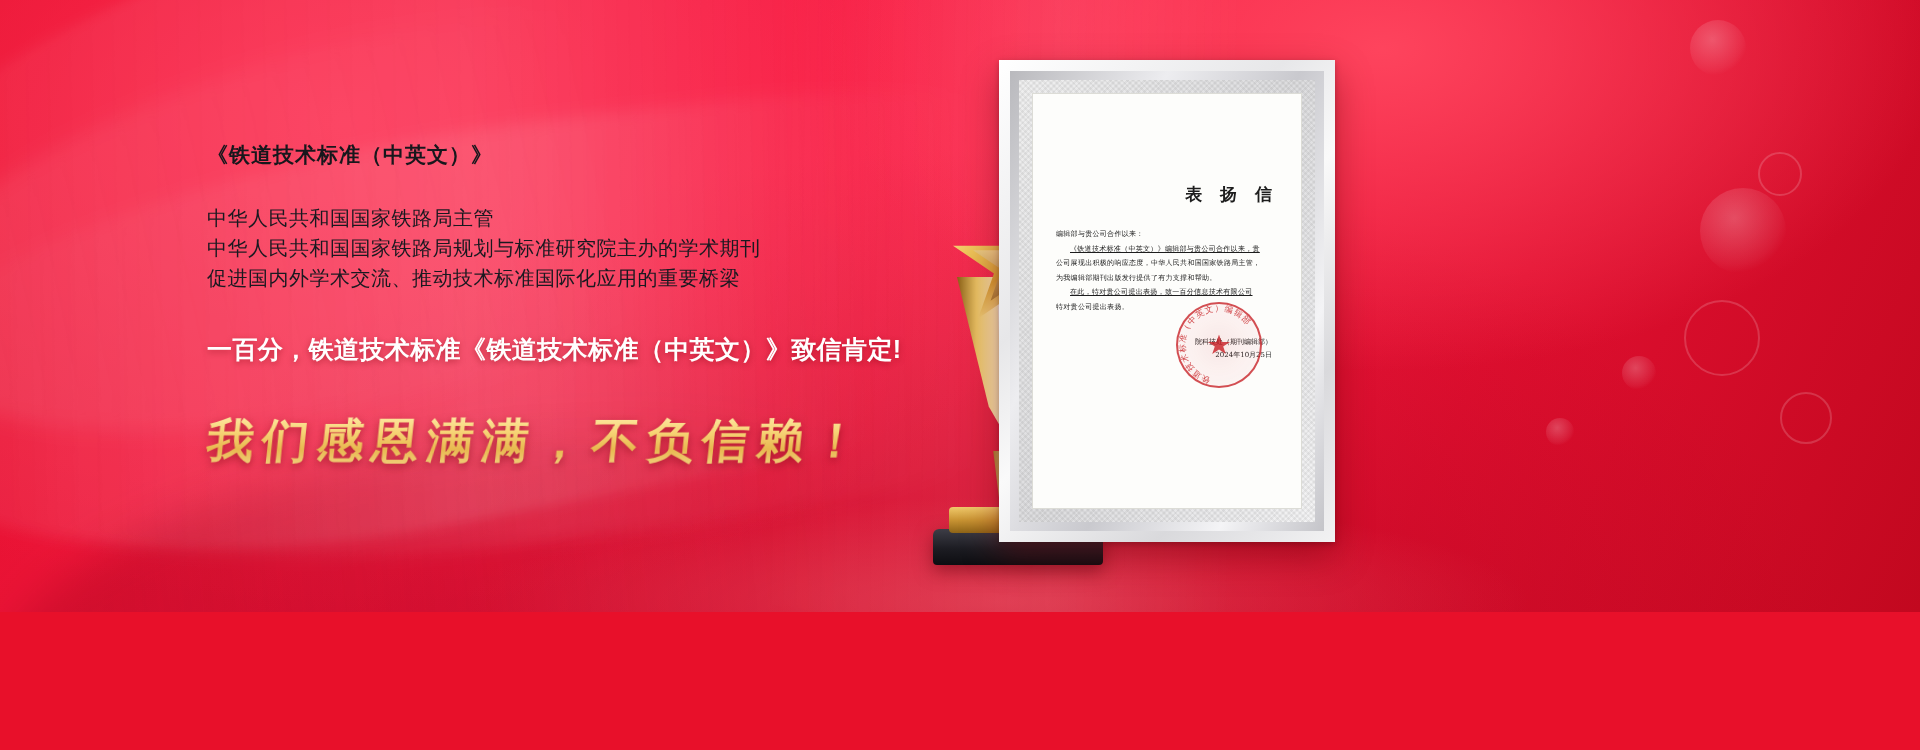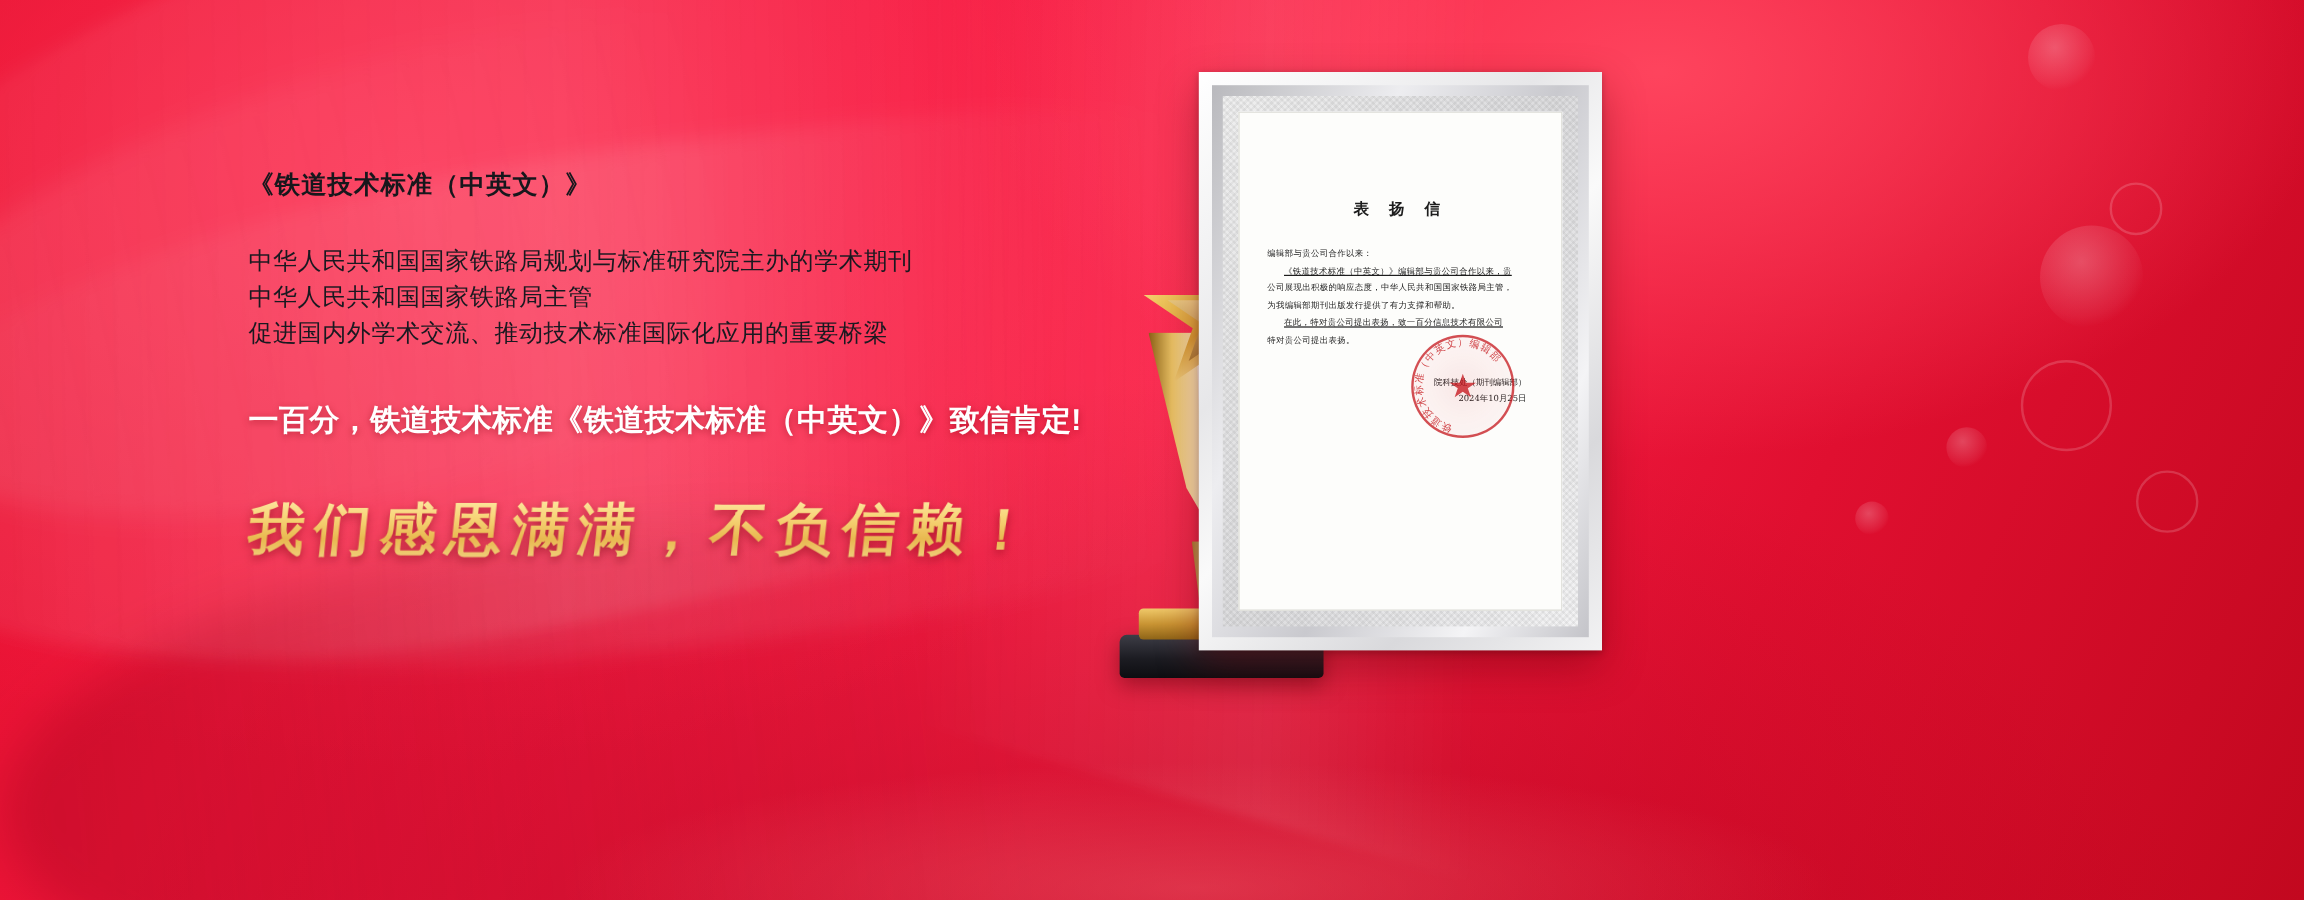--- a/index.html
+++ b/index.html
@@ -1,21 +1,21 @@
 <!DOCTYPE html>
 <html><head>
 <meta charset="utf-8">
 <style>
   html,body{margin:0;padding:0;}
   body{
     width:1920px;height:750px;overflow:hidden;
     font-family:"Liberation Sans","DejaVu Sans",sans-serif;
     background:#e8102a;
   }
-  .stage{position:relative;width:1920px;height:750px;overflow:hidden;
+  .stage{position:relative;width:1920px;height:612px;overflow:hidden;
     background:
       radial-gradient(ellipse 900px 520px at 72% 8%, rgba(255,70,95,.95) 0%, rgba(244,22,56,0) 62%),
       radial-gradient(ellipse 1100px 700px at 18% 20%, rgba(255,45,80,.85) 0%, rgba(226,12,45,0) 70%),
       radial-gradient(ellipse 1400px 900px at 50% 120%, rgba(175,4,28,.75) 0%, rgba(200,8,34,0) 65%),
       linear-gradient(115deg,#e3102e 0%,#f4173f 32%,#fa1f46 52%,#e00f30 75%,#c2081f 100%);
   }
   
   .ribbon{position:absolute;pointer-events:none;}
   .r1{left:-200px;top:-120px;width:1500px;height:620px;
     background:linear-gradient(100deg,rgba(255,255,255,.0) 0%,rgba(255,255,255,.13) 45%,rgba(255,255,255,0) 70%);
@@ -89,21 +89,21 @@
     background:linear-gradient(115deg,#b9b9bd 0%,#ededf0 30%,#c9c9ce 55%,#f4f4f6 80%,#c4c4c9 100%);}
   .cert-mat{position:absolute;inset:20px;
     background:
       repeating-linear-gradient(45deg, rgba(0,0,0,.045) 0 2px, rgba(255,255,255,0) 2px 4px),
       repeating-linear-gradient(-45deg, rgba(0,0,0,.045) 0 2px, rgba(255,255,255,0) 2px 4px),
       linear-gradient(120deg,#efefef,#dcdcde 50%,#f3f3f4);}
   .cert-inner{position:absolute;left:33px;top:33px;right:33px;bottom:33px;background:#fdfdfb;
     box-shadow:inset 0 0 0 1px #dcdcd6;}
   .cert-paper{position:absolute;inset:0;padding:34px 24px 0 24px;box-sizing:border-box;
     font-family:"DejaVu Serif","Liberation Serif",serif;color:#1d1d1d;}
-  .cert-title{text-align:center;font-size:13px;font-weight:bold;letter-spacing:6px;margin-top:38px;}
+  .cert-title{text-align:right;font-size:17px;font-weight:bold;letter-spacing:6px;margin-top:56px;}
   .cert-body{margin-top:22px;font-size:7px;line-height:13.5px;letter-spacing:.3px;}
   .cert-body p{margin:0 0 1px 0;}
   .cert-body .ind{text-indent:14px;text-decoration:underline;}
   .cert-sign{margin-top:22px;text-align:right;font-size:7px;line-height:13px;padding-right:6px;position:relative;}
   .seal{position:absolute;right:16px;top:-34px;width:82px;height:82px;border-radius:50%;
     border:2.5px solid rgba(198,24,30,.82);
     background:radial-gradient(circle at 50% 50%, rgba(214,30,36,.10) 0%, rgba(214,30,36,.05) 60%, rgba(214,30,36,.02) 100%);
     opacity:.92;}
   .seal-star{position:absolute;left:50%;top:50%;width:22px;height:21px;transform:translate(-50%,-50%);
     background:rgba(198,24,30,.85);
@@ -128,22 +128,22 @@
   <div class="bk bk-fill" style="left:1700px;top:188px;width:86px;height:86px;"></div>
   <div class="bk bk-ring" style="left:1684px;top:300px;width:72px;height:72px;"></div>
   <div class="bk bk-fill" style="left:1622px;top:356px;width:34px;height:34px;"></div>
   <div class="bk bk-ring" style="left:1780px;top:392px;width:48px;height:48px;"></div>
   <div class="bk bk-fill" style="left:1546px;top:418px;width:28px;height:28px;"></div>
   <div class="bk bk-fill" style="left:1160px;top:296px;width:30px;height:30px;opacity:.5;"></div>
 
   <div class="txtblock">
     <div class="t-title">《铁道技术标准（中英文）》</div>
     <div class="t-lines">
+      <div class="t-line">中华人民共和国国家铁路局主管</div>
       <div class="t-line">中华人民共和国国家铁路局规划与标准研究院主办的学术期刊</div>
-      <div class="t-line">中华人民共和国国家铁路局主管</div>
       <div class="t-line">促进国内外学术交流、推动技术标准国际化应用的重要桥梁</div>
     </div>
     <div class="t-head">一百分，铁道技术标准《铁道技术标准（中英文）》致信肯定!</div>
     <div class="t-callig">我们感恩满满，不负信赖！</div>
   </div>
 
   <div class="trophy">
     <div class="tr-base"></div>
     <div class="tr-base2"></div>
     <div class="tr-stem"></div>

